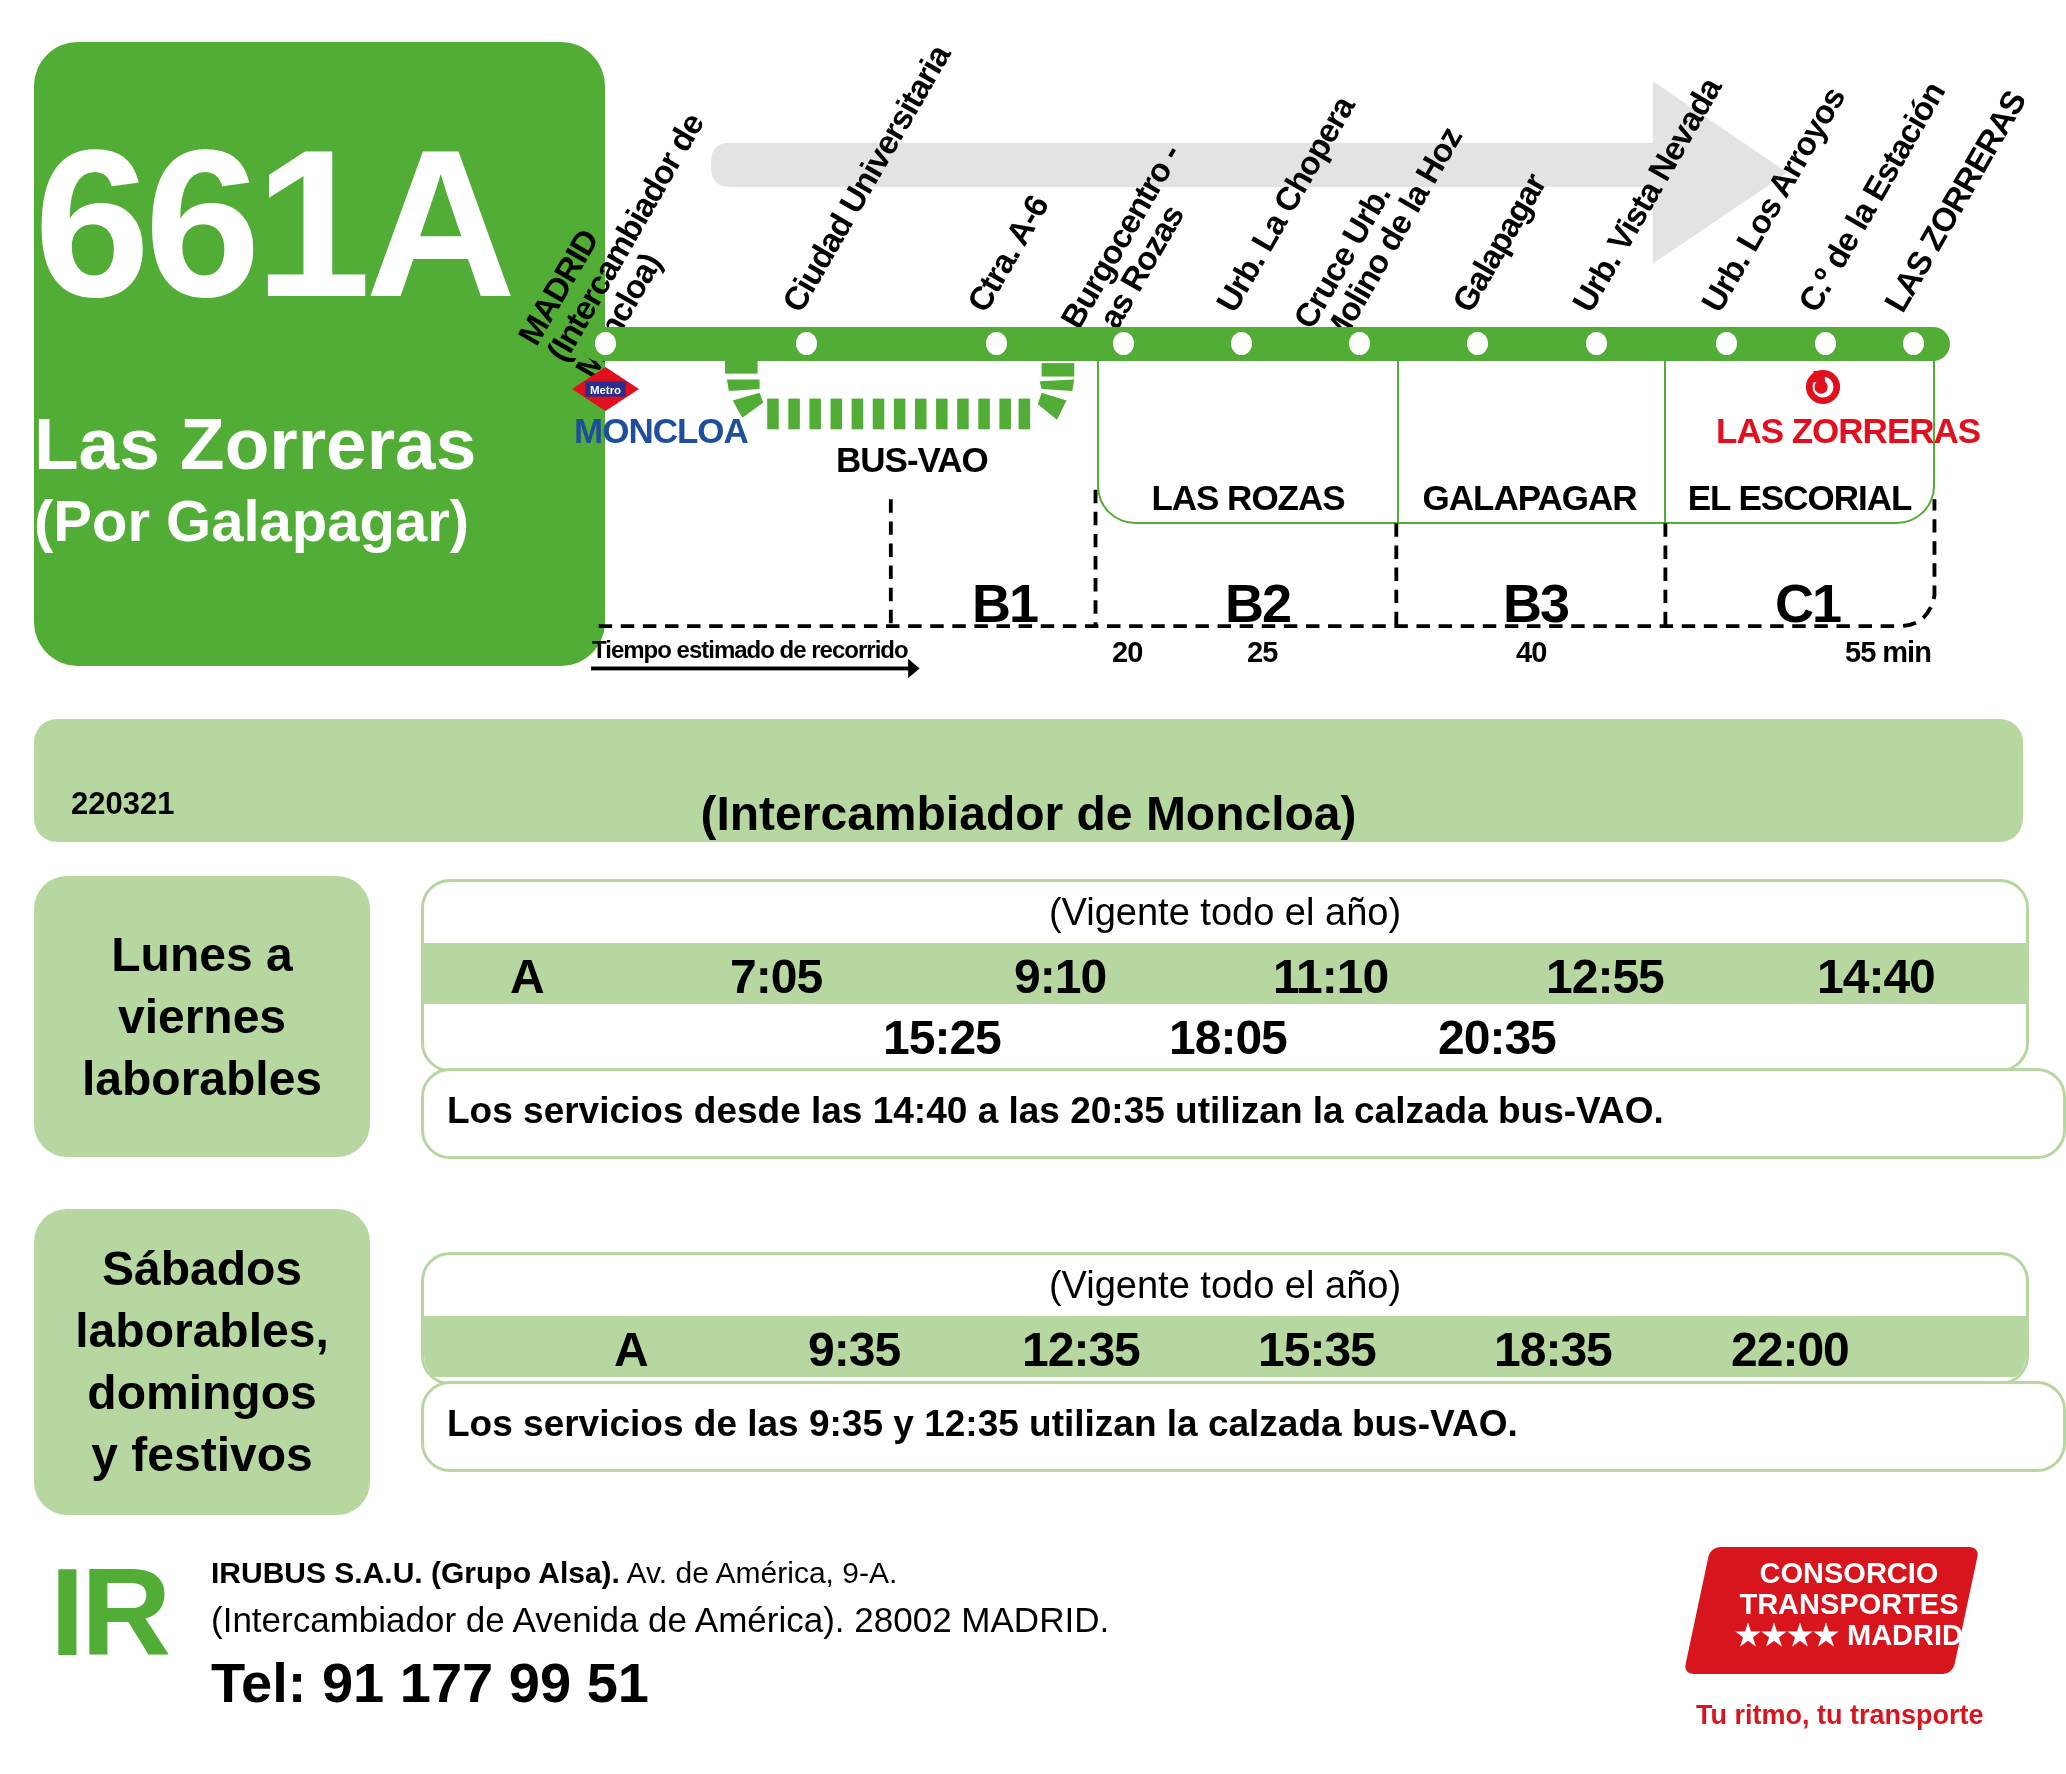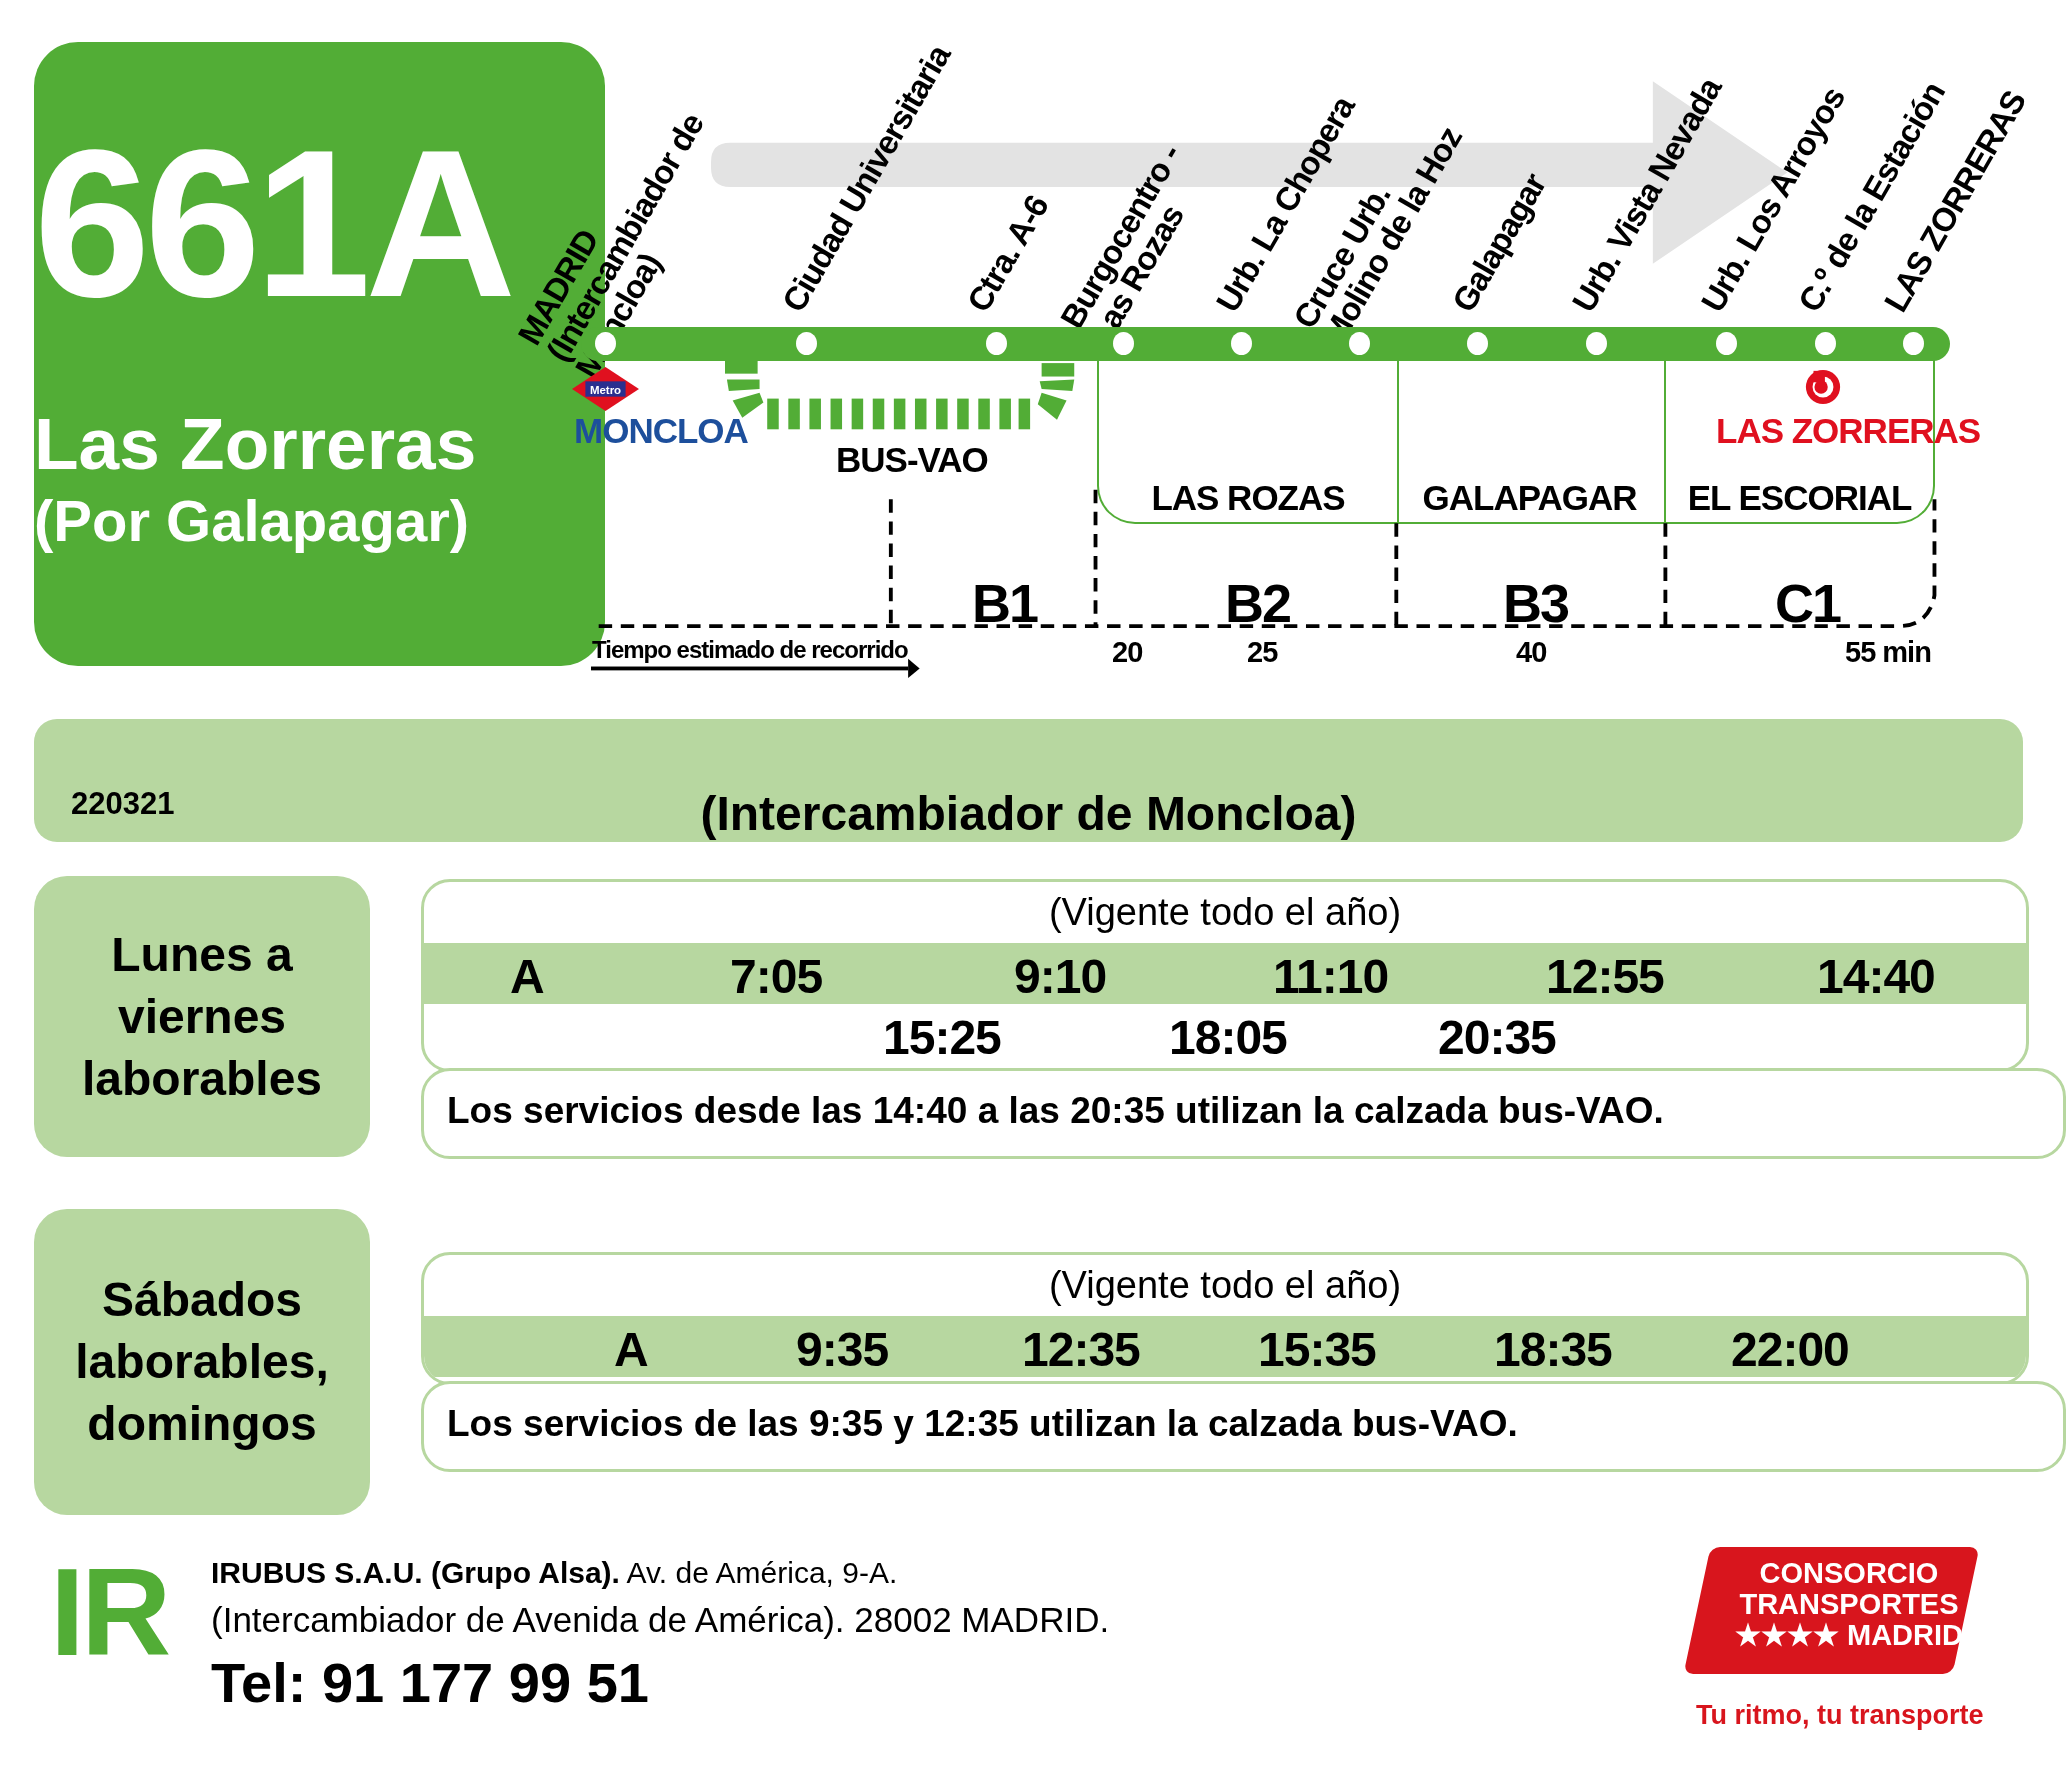--- a/index.html
+++ b/index.html
@@ -218,27 +218,28 @@
 </div>
 <div class="note" style="top:1068px;height:85px">
   <span class="note-text" style="top:19px">Los servicios desde las 14:40 a las 20:35 utilizan la calzada bus-VAO.</span>
 </div>
 
 <div class="day-box" style="top:1209px;height:306px">
   <div>
       <div>Sábados</div>
       <div>laborables,</div>
       <div>domingos</div>
+      <div>y festivos</div>
     </div>
 </div>
 <div class="sched" style="top:1252px;height:127px">
   <div class="sched-valid">(Vigente todo el año)</div>
   <div class="sched-row">
     <span class="t" style="left:190px">A</span>
-    <span class="t" style="left:372px">9:35</span>
+    <span class="t" style="left:384px">9:35</span>
     <span class="t" style="left:598px">12:35</span>
     <span class="t" style="left:834px">15:35</span>
     <span class="t" style="left:1070px">18:35</span>
     <span class="t" style="left:1307px">22:00</span>
   </div>
 </div>
 <div class="note" style="top:1381px;height:85px">
   <span class="note-text" style="top:19px">Los servicios de las 9:35 y 12:35 utilizan la calzada bus-VAO.</span>
 </div>
 

